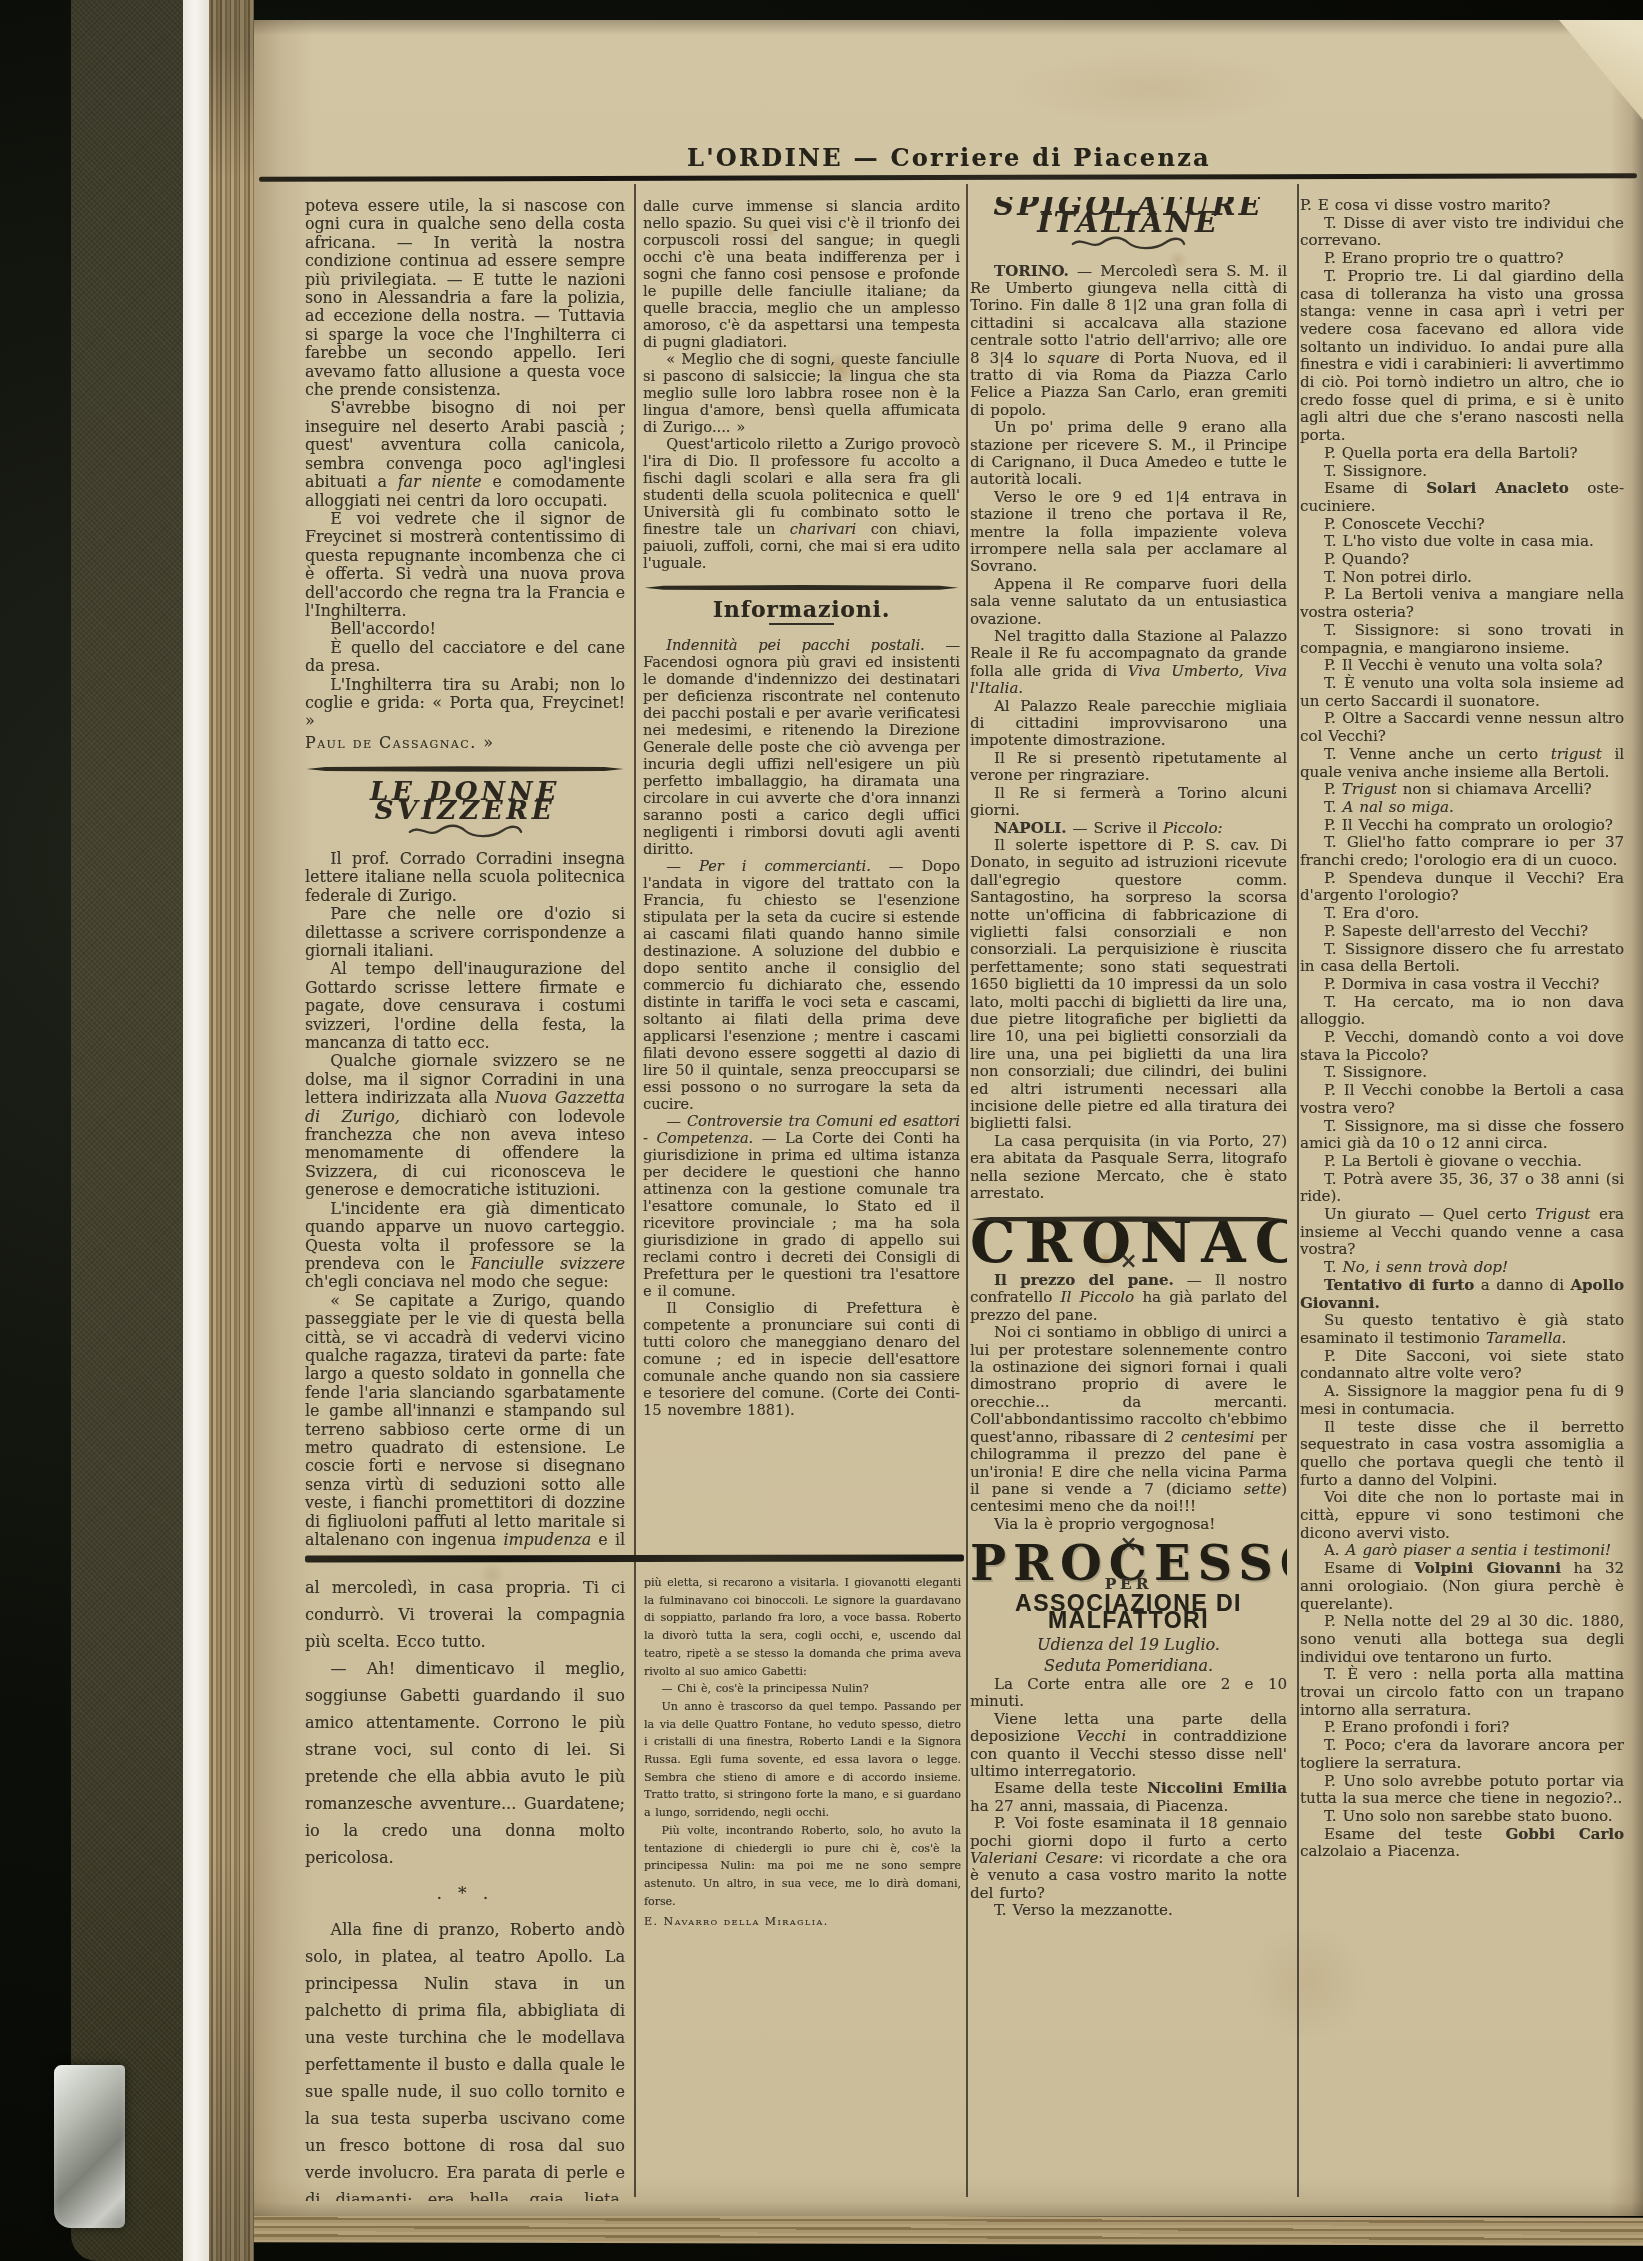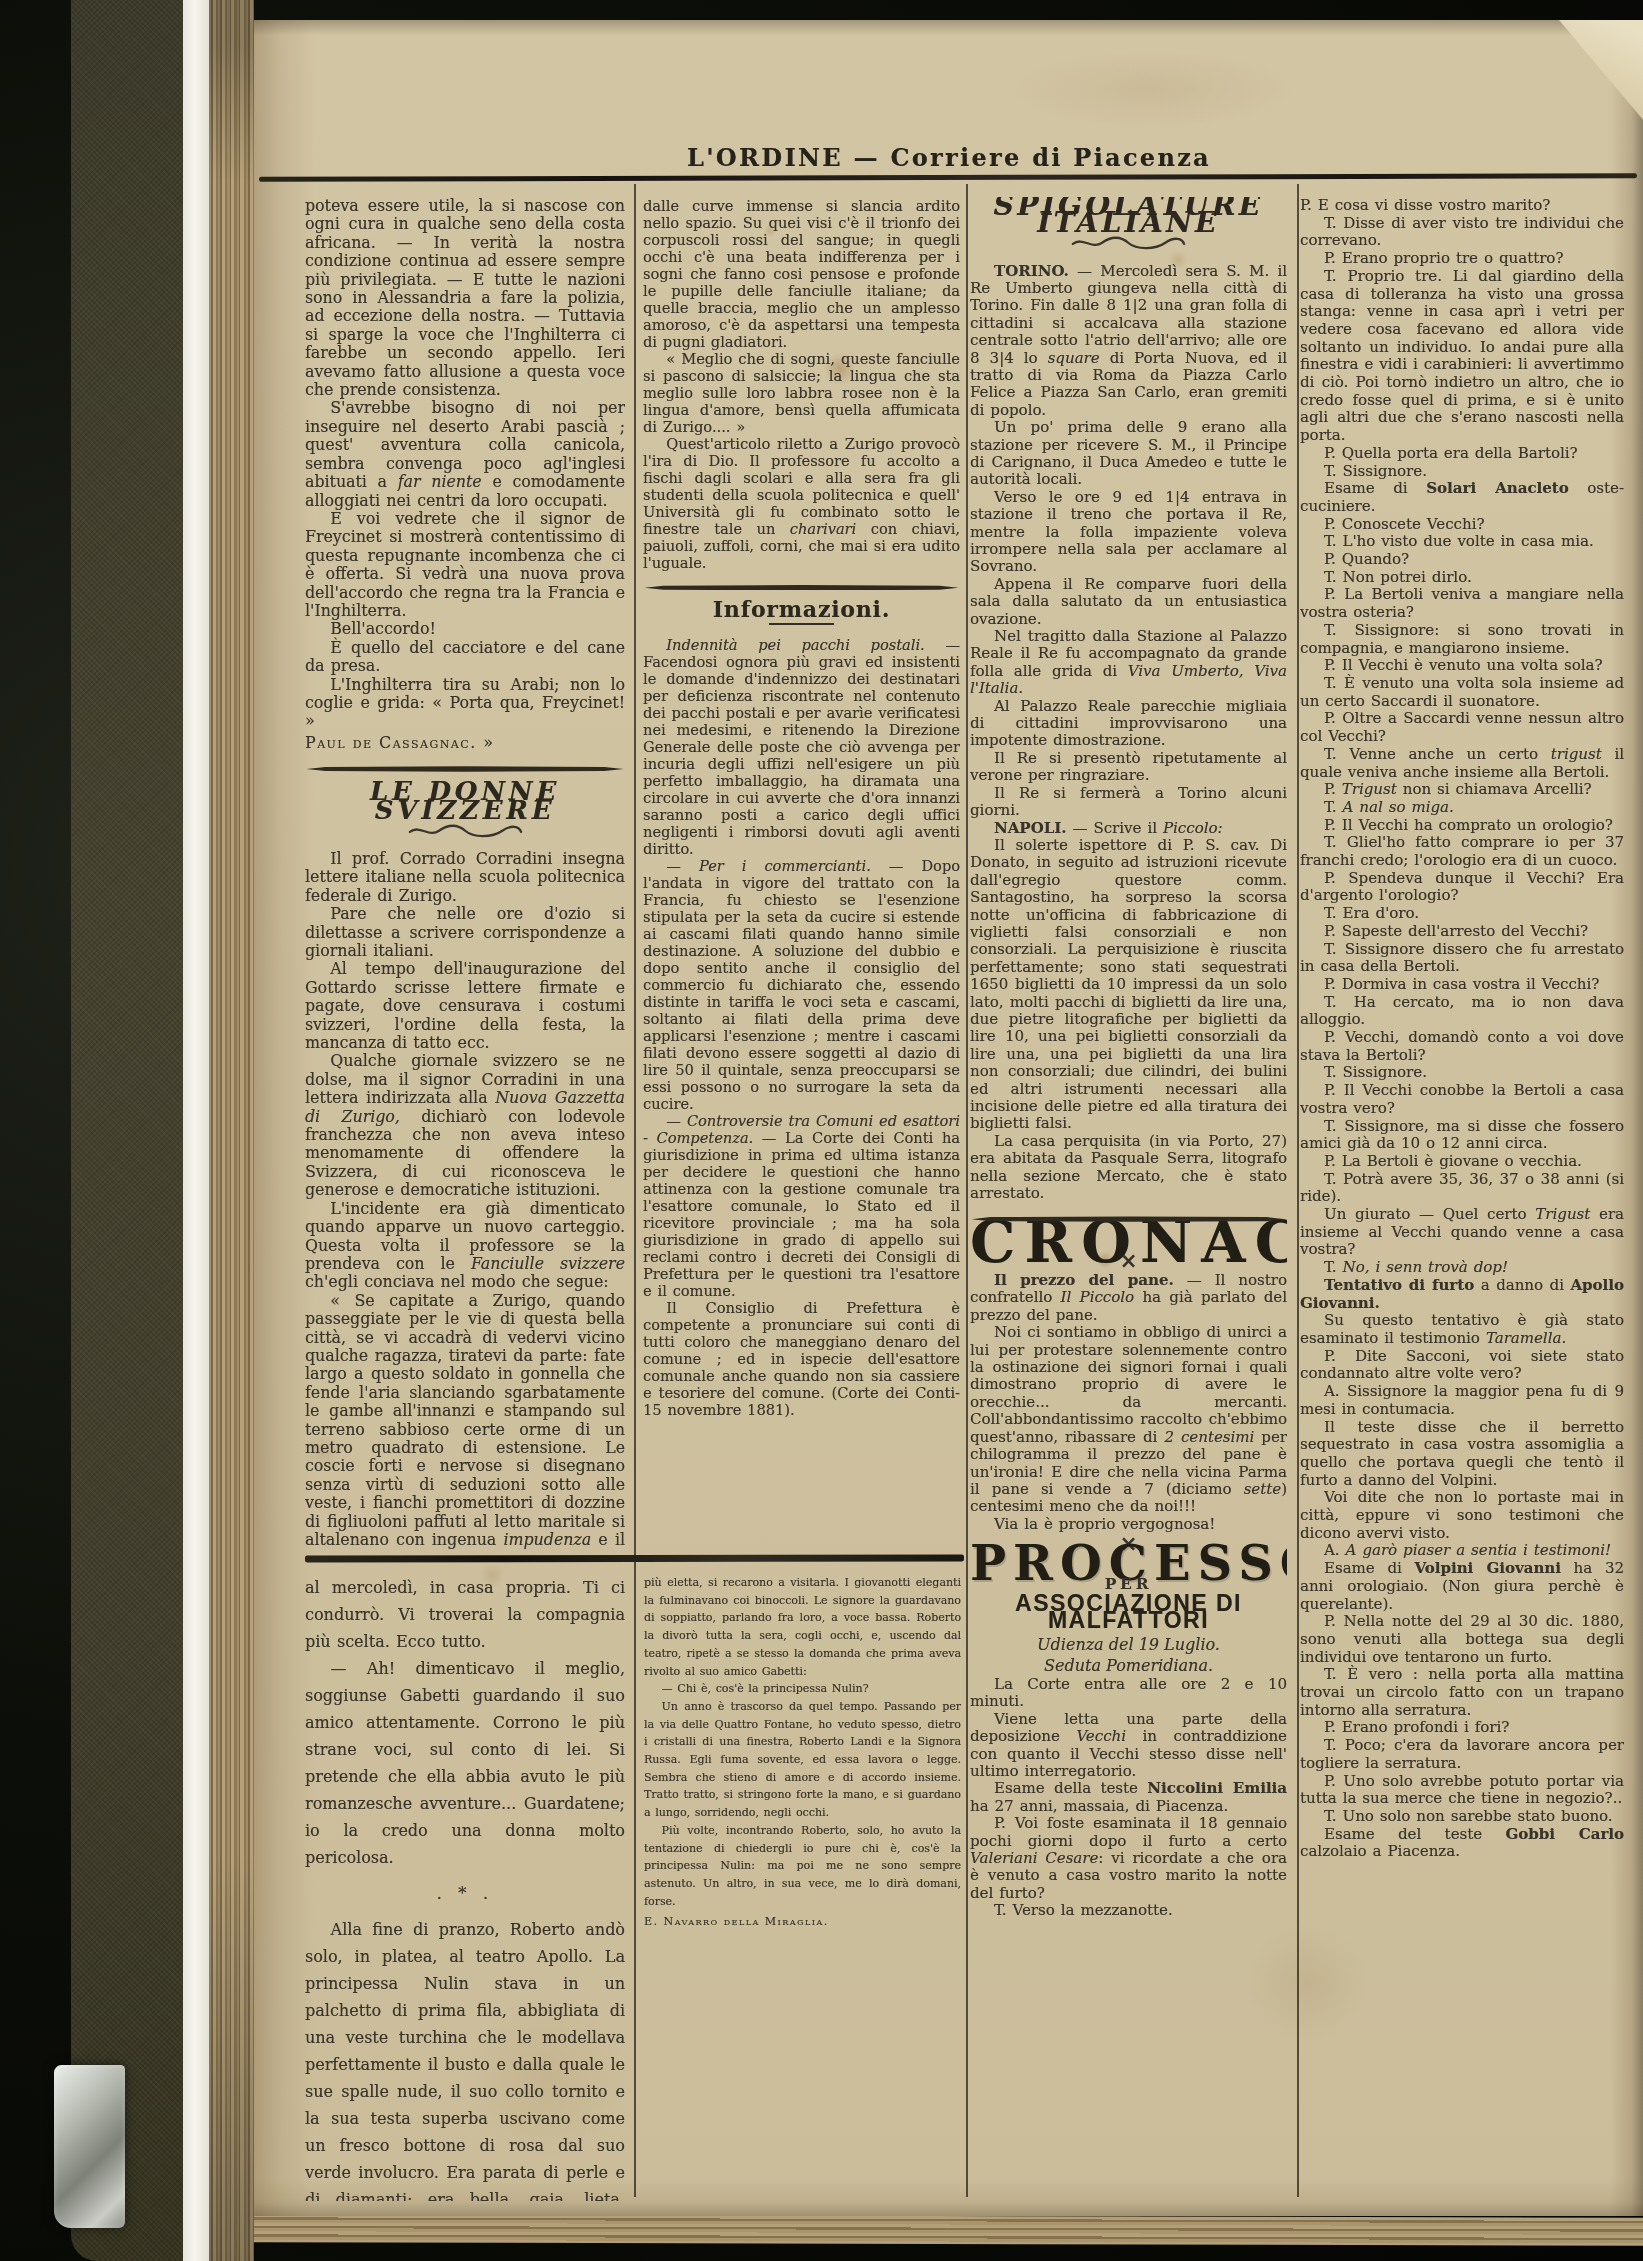--- a/index.html
+++ b/index.html
@@ -178,21 +178,21 @@
         <div class="signature">E. Navarro della Miraglia.</div>
       </div>
     <div class="colbox" id="col3">
         <div class="h-italic">SPIGOLATURE ITALIANE</div>
         <div class="orn"><svg viewBox="0 0 120 14" width="115" height="14" aria-hidden="true">
             <path d="M2 8 C12 0,22 14,32 7 S52 0,60 7 88 14,98 7 116 2,118 8" fill="none" stroke="#3a352a" stroke-width="2.4" stroke-linecap="round"></path>
           </svg></div>
         <div class="para"><b>TORINO.</b> — Mercoledì sera S. M. il Re Umberto giungeva nella città di Torino. Fin dalle 8 1|2 una gran folla di cittadini si accalcava alla stazione centrale sotto l'atrio dell'arrivo; alle ore 8 3|4 lo <i>square</i> di Porta Nuova, ed il tratto di via Roma da Piazza Carlo Felice a Piazza San Carlo, eran gremiti di popolo.</div>
         <div class="para">Un po' prima delle 9 erano alla stazione per ricevere S. M., il Principe di Carignano, il Duca Amedeo e tutte le autorità locali.</div>
         <div class="para">Verso le ore 9 ed 1|4 entrava in stazione il treno che portava il Re, mentre la folla impaziente voleva irrompere nella sala per acclamare al Sovrano.</div>
-        <div class="para">Appena il Re comparve fuori della sala dalla salutato da un entusiastica ovazione.</div>
+        <div class="para">Appena il Re comparve fuori della sala venne salutato da un entusiastica ovazione.</div>
         <div class="para">Nel tragitto dalla Stazione al Palazzo Reale il Re fu accompagnato da grande folla alle grida di <i>Viva Umberto, Viva l'Italia.</i></div>
         <div class="para">Al Palazzo Reale parecchie migliaia di cittadini improvvisarono una impotente dimostrazione.</div>
         <div class="para">Il Re si presentò ripetutamente al verone per ringraziare.</div>
         <div class="para">Il Re si fermerà a Torino alcuni giorni.</div>
         <div class="para"><b>NAPOLI.</b> — Scrive il <i>Piccolo:</i></div>
         <div class="para">Il solerte ispettore di P. S. cav. Di Donato, in seguito ad istruzioni ricevute dall'egregio questore comm. Santagostino, ha sorpreso la scorsa notte un'officina di fabbricazione di viglietti falsi consorziali e non consorziali. La perquisizione è riuscita perfettamente; sono stati sequestrati 1650 biglietti da 10 impressi da un solo lato, molti pacchi di biglietti da lire una, due pietre litografiche per biglietti da lire 10, una pei biglietti consorziali da lire una, una pei biglietti da una lira non consorziali; due cilindri, dei bulini ed altri istrumenti necessari alla incisione delle pietre ed alla tiratura dei biglietti falsi.</div>
         <div class="para">La casa perquisita (in via Porto, 27) era abitata da Pasquale Serra, litografo nella sezione Mercato, che è stato arrestato.</div>
         <div class="taper"></div>
         <div class="h-giant">CRONACA</div>
         <div class="xmark">×</div>
@@ -232,21 +232,21 @@
         <div class="para">P. <i>Trigust</i> non si chiamava Arcelli?</div>
         <div class="para">T. <i>A nal so miga.</i></div>
         <div class="para">P. Il Vecchi ha comprato un orologio?</div>
         <div class="para">T. Gliel'ho fatto comprare io per 37 franchi credo; l'orologio era di un cuoco.</div>
         <div class="para">P. Spendeva dunque il Vecchi? Era d'argento l'orologio?</div>
         <div class="para">T. Era d'oro.</div>
         <div class="para">P. Sapeste dell'arresto del Vecchi?</div>
         <div class="para">T. Sissignore dissero che fu arrestato in casa della Bertoli.</div>
         <div class="para">P. Dormiva in casa vostra il Vecchi?</div>
         <div class="para">T. Ha cercato, ma io non dava alloggio.</div>
-        <div class="para">P. Vecchi, domandò conto a voi dove stava la Bertoli?</div>
+        <div class="para">P. Vecchi, domandò conto a voi dove stava la Piccolo?</div>
         <div class="para">T. Sissignore.</div>
         <div class="para">P. Il Vecchi conobbe la Bertoli a casa vostra vero?</div>
         <div class="para">T. Sissignore, ma si disse che fossero amici già da 10 o 12 anni circa.</div>
         <div class="para">P. La Bertoli è giovane o vecchia.</div>
         <div class="para">T. Potrà avere 35, 36, 37 o 38 anni (si ride).</div>
         <div class="para">Un giurato — Quel certo <i>Trigust</i> era insieme al Vecchi quando venne a casa vostra?</div>
         <div class="para">T. <i>No, i senn trovà dop!</i></div>
         <div class="para"><b>Tentativo di furto</b> a danno di <b>Apollo Giovanni.</b></div>
         <div class="para">Su questo tentativo è già stato esaminato il testimonio <i>Taramella.</i></div>
         <div class="para">P. Dite Sacconi, voi siete stato condannato altre volte vero?</div>

